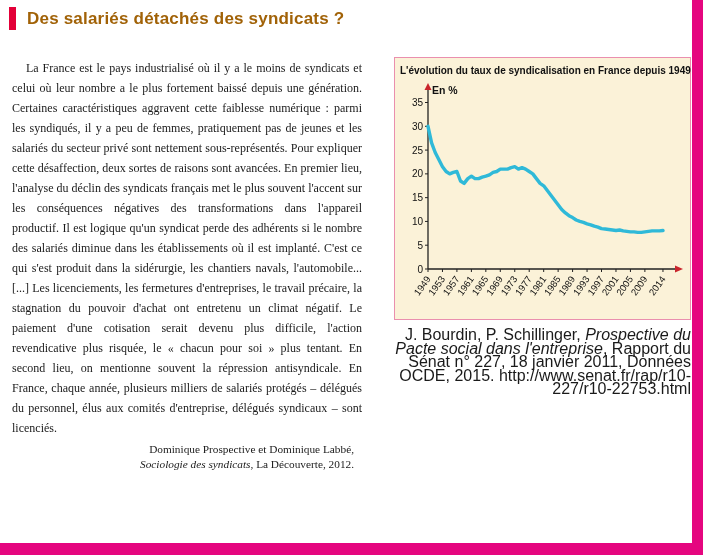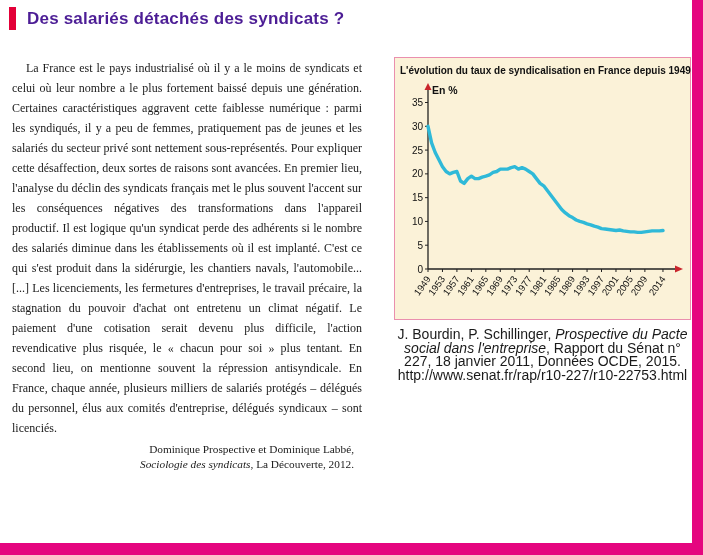--- a/index.html
+++ b/index.html
@@ -8,21 +8,21 @@
     width:703px; height:555px; position:relative; overflow:hidden;
     font-family:"Liberation Serif", serif; color:#1b1b1b;
   }
   .right-strip { position:absolute; top:0; right:0; width:11px; height:555px; background:#e5067f; }
   .bottom-strip { position:absolute; left:0; bottom:0; width:703px; height:12px; background:#e5067f; }
 
   .header { position:absolute; left:9px; top:7px; display:flex; align-items:center; gap:11px; }
   .title-bar { display:inline-block; width:7px; height:23px; background:#e30038; }
   .page-title {
     font-family:"Liberation Sans", sans-serif; font-weight:bold;
-    font-size:17px; color:#4c1d95; letter-spacing:0.2px;
+    font-size:17px; color:#a16207; letter-spacing:0.2px;
   }
 
   .text-col { position:absolute; left:12px; top:58px; width:350px; }
   .body-text {
     font-size:12px; line-height:20px; text-align:justify;
     text-indent:14px; color:#1a1a1a;
   }
   .attribution {
     margin-top:4px; text-align:right; padding-right:8px;
     font-size:11.3px; line-height:15px; color:#1a1a1a;
@@ -37,22 +37,22 @@
     font-family:"Liberation Sans", sans-serif; font-weight:bold;
     font-size:10px; color:#111; text-align:left; white-space:nowrap;
     margin-bottom:5px;
   }
   #chart-svg { display:block; margin:0 auto; }
   #chart-svg text { font-family:"Liberation Sans", sans-serif; }
 
   .source {
     margin-top:8px; width:297px;
     font-family:"Liberation Sans", sans-serif;
-    font-size:14px; line-height:13.6px; color:#1a1a1a;
-    overflow-wrap:anywhere; text-align:center;
+    font-size:16px; line-height:13.6px; color:#1a1a1a;
+    overflow-wrap:anywhere; text-align:right;
   }
 </style>
 </head>
 <body>
 
 <div class="page">
 
   <header class="header">
     <span class="title-bar"></span>
     <h1 class="page-title">Des salariés détachés des syndicats ?</h1>

